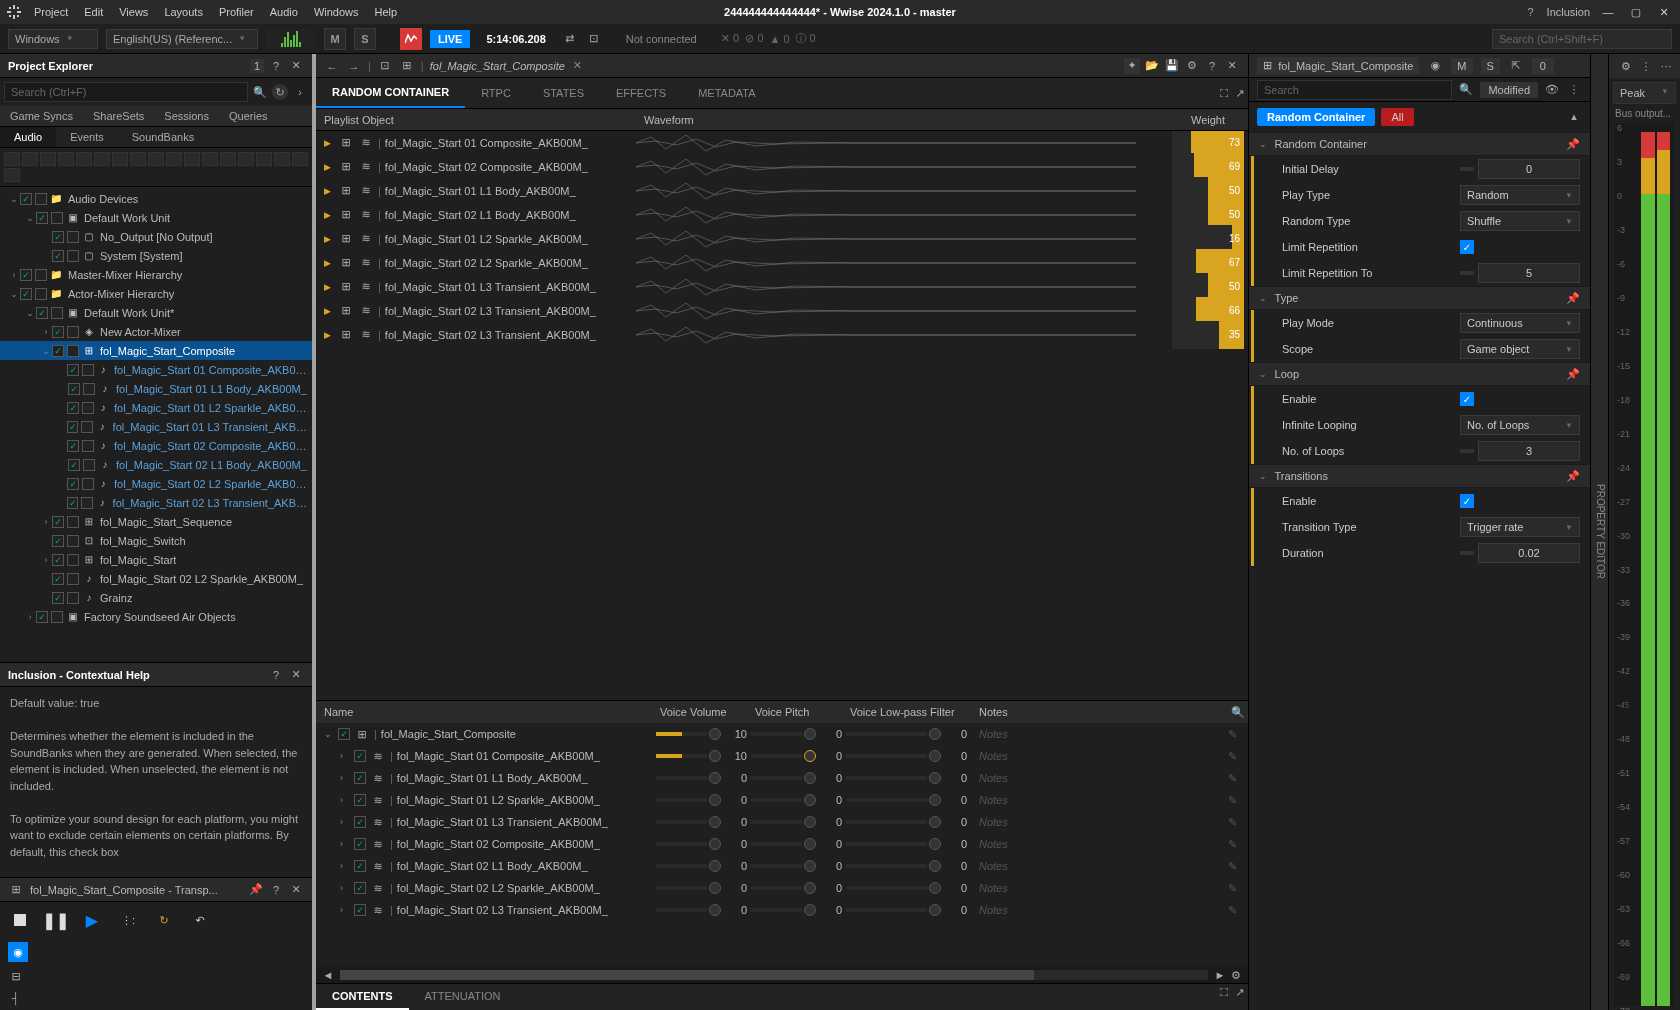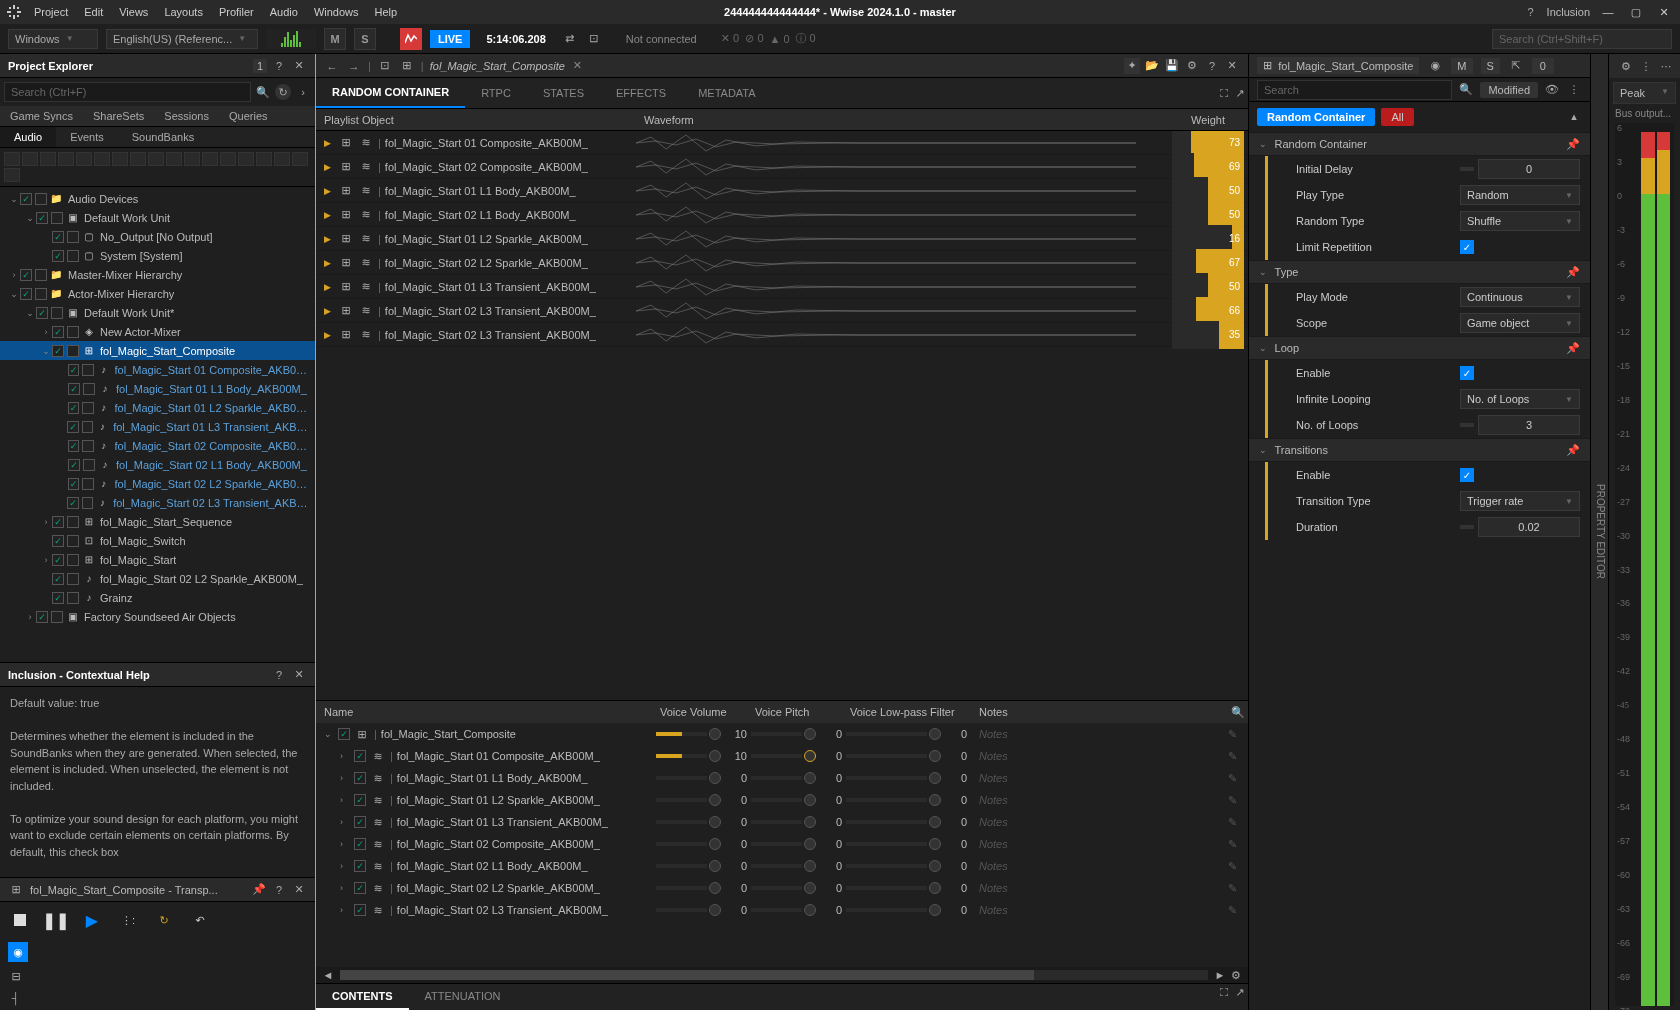--- a/index.html
+++ b/index.html
@@ -19,21 +19,21 @@
 .spark span { width:2px; background:#5dbf3c; }
 .ms-btn { width: 22px; height: 22px; background:#2a2a2a; border:1px solid #3a3a3a; display:flex; align-items:center; justify-content:center; color:#999; font-weight:bold; }
 .live-badge { background:#0087ff; color:#fff; font-weight:bold; padding:3px 8px; }
 .redsq { width:22px; height:22px; background:#d73838; display:flex; align-items:center; justify-content:center; }
 .time { color:#fff; font-weight:bold; padding: 0 8px; }
 .search-top { margin-left:auto; background:#2a2a2a; border:1px solid #3a3a3a; padding:3px 6px; width:180px; color:#666; }
 .status-icons { display:flex; gap:6px; align-items:center; color:#666; }
 
 .main { flex:1; display:flex; overflow:hidden; }
 
-.left-col { width: 316px; display:flex; flex-direction:column; background:#1f1f1f; border-right:1px solid #a3a3a3; }
+.left-col { width: 316px; display:flex; flex-direction:column; background:#1f1f1f; border-right:4px solid #a3a3a3; }
 .panel-head { height: 24px; background:#2a2a2a; display:flex; align-items:center; padding:0 8px; gap:6px; border-bottom:1px solid #000; }
 .panel-head .title { font-weight:bold; color:#fff; }
 .panel-head .right { margin-left:auto; display:flex; gap:4px; align-items:center; }
 .icon-sm { width:16px; height:16px; display:flex; align-items:center; justify-content:center; color:#aaa; }
 .search-row { display:flex; align-items:center; padding:4px; gap:4px; }
 .search-in { flex:1; background:#1a1a1a; border:1px solid #333; padding:3px 6px; color:#666; }
 .tabs-row { display:flex; background:#2a2a2a; border-bottom:1px solid #000; }
 .tabs-row .tab { padding:4px 10px; color:#aaa; }
 .subtabs { display:flex; background:#222; border-bottom:1px solid #000; }
 .subtabs .st { padding:4px 14px; color:#aaa; }
@@ -112,21 +112,21 @@
 .prop-sub { height:24px; display:flex; align-items:center; padding:0 8px; gap:6px; border-bottom:1px solid #000; }
 .prop-search { flex:1; background:#1a1a1a; border:1px solid #333; padding:3px 6px; color:#666; }
 .pill { background:#333; padding:2px 8px; border-radius:2px; }
 .prop-cat { display:flex; padding:6px 8px; gap:6px; }
 .cat-btn { padding:3px 10px; background:#b91c1c; color:#ccc; border-radius:2px; }
 .cat-btn.active { background:#0087ff; color:#fff; font-weight:bold; }
 .prop-body { flex:1; overflow:auto; }
 .prop-sec { height:24px; display:flex; align-items:center; padding:0 10px; gap:8px; background:#2a2a2a; border-top:1px solid #1a1a1a; border-bottom:1px solid #1a1a1a; }
 .prop-sec .chev { font-size:9px; color:#888; }
 .prop-sec .pin { margin-left:auto; color:#666; }
-.prop-row { height:26px; display:flex; align-items:center; padding:0 10px 0 28px; gap:8px; border-left:3px solid #d9a521; margin-left:16px; }
+.prop-row { height:26px; display:flex; align-items:center; padding:0 10px 0 28px; gap:8px; border-left:3px solid #d9a521; margin-left:2px; }
 .prop-row .lbl { flex:1; color:#ccc; }
 .prop-row .ctl { width:120px; display:flex; align-items:center; }
 .prop-row .ctl select, .prop-row .ctl .selbox { width:100%; background:#2a2a2a; border:1px solid #3a3a3a; color:#ccc; padding:3px 6px; display:flex; justify-content:space-between; align-items:center; }
 .prop-row .ctl .num { width:100%; background:#2a2a2a; border:1px solid #3a3a3a; color:#ccc; padding:3px 6px; text-align:center; }
 .prop-row .ctl .chk { width:14px; height:14px; border:1px solid #555; background:#222; display:flex; align-items:center; justify-content:center; }
 .prop-row .ctl .chk.on { background:#0087ff; border-color:#0087ff; color:#fff; font-size:10px; }
 .prop-row .ctl .slid { width:100%; display:flex; align-items:center; gap:4px; }
 .prop-row .ctl .slid .track { flex:0 0 14px; height:4px; background:#333; }
 .prop-row .ctl .slid .num { flex:1; }
 .vtab { width:18px; background:#2a2a2a; writing-mode:vertical-rl; text-align:center; padding:10px 2px; color:#888; font-size:10px; border-left:1px solid #000; }
@@ -1023,20 +1023,29 @@
               <div class="selbox">
                 <span>Shuffle</span>
                 <span style="font-size:8px;color:#666">▼</span>
               </div>
             </div>
           </div>
           <div class="prop-row">
             <span class="lbl">Limit Repetition</span>
             <div class="ctl">
               <div class="chk on">✓</div>
+            </div>
+          </div>
+          <div class="prop-row">
+            <span class="lbl">Limit Repetition To</span>
+            <div class="ctl">
+              <div class="slid">
+                <div class="track"></div>
+                <div class="num">5</div>
+              </div>
             </div>
           </div>
           <div class="prop-sec">
             <span class="chev">⌄</span>
             <span>Type</span>
             <span class="pin">📌</span>
           </div>
           <div class="prop-row">
             <span class="lbl">Play Mode</span>
             <div class="ctl">

